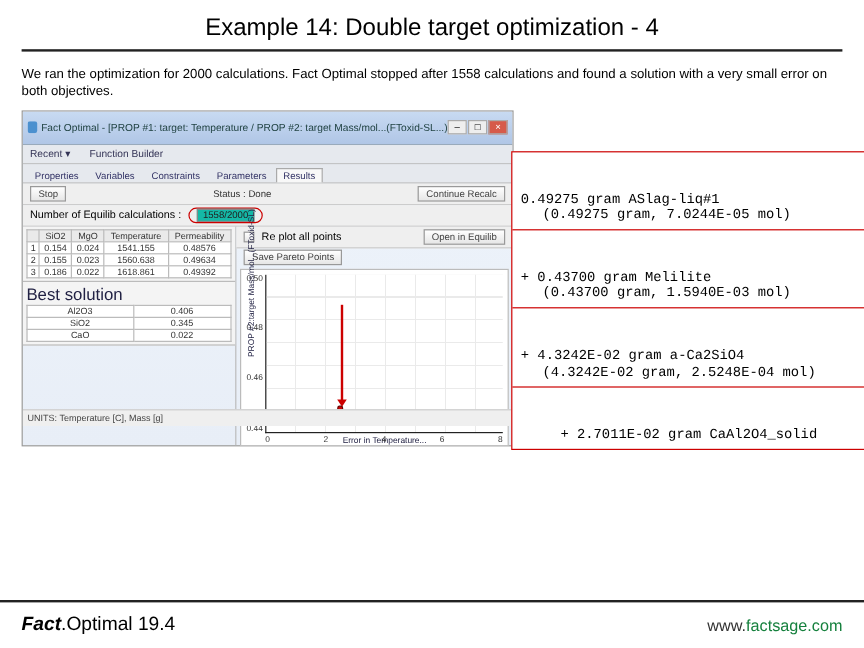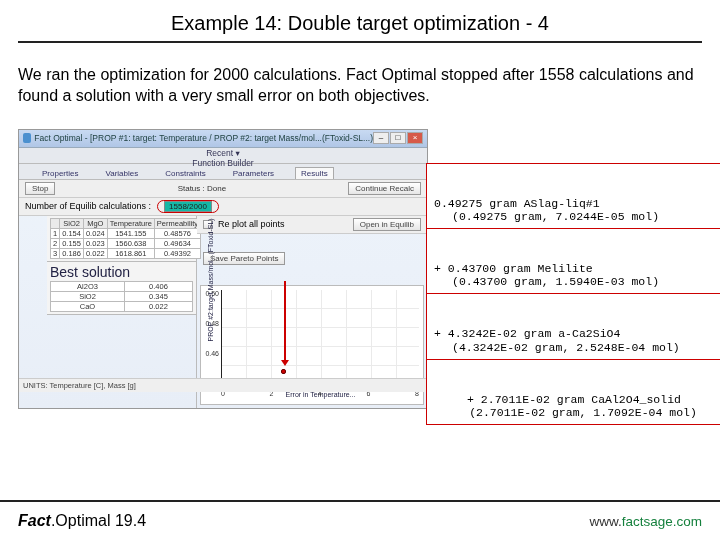--- a/index.html
+++ b/index.html
@@ -1,56 +1,56 @@
 <!DOCTYPE html>
 <html><head>
 <meta charset="utf-8">
 <style>
   * { box-sizing: border-box; margin: 0; padding: 0; }
   body { width: 720px; height: 540px; font-family: Arial, sans-serif; background: #fff; position: relative; }
   .slide { width: 100%; height: 100%; position: relative; padding: 12px 18px 0 18px; }
-  .title { text-align: center; font-size: 20px; padding-bottom: 6px; border-bottom: 2px solid #222; margin-bottom: 22px; }
-  .body-text { font-size: 16px; line-height: 1.3; margin-bottom: 22px; }
+  .title { text-align: center; font-size: 20px; padding-bottom: 6px; border-bottom: 2px solid #222; margin-bottom: 12px; }
+  .body-text { font-size: 11px; line-height: 1.3; margin-bottom: 8px; }
   .content-area { position: relative; height: 310px; }
 
   .app-window {
     position: absolute; left: 0; top: 0;
     width: 410px; height: 280px;
     border: 1px solid #999;
     background: linear-gradient(#eef4fb,#e8eef7);
     font-size: 9px;
     overflow: hidden;
   }
   .app-titlebar {
-    height: 18px; background: linear-gradient(#c8daf2,#b0c6e6);
+    height: 28px; background: linear-gradient(#c8daf2,#b0c6e6);
     border-bottom: 1px solid #9ab; display: flex; align-items: center;
     padding: 0 4px; justify-content: space-between;
   }
   .app-titlebar-left { display:flex; align-items:center; gap:3px; font-size: 8.5px; color:#244; white-space:nowrap; overflow:hidden;}
   .app-titlebar-right { display:flex; gap:1px;}
   .tb-btn { width:16px; height:12px; background:#eee; border:1px solid #aaa; font-size:8px; text-align:center; line-height:10px;}
   .tb-close { background:#d65a4a; color:#fff;}
-  .app-menubar { height: 16px; background:#e6e9ee; border-bottom:1px solid #bbb; display:flex; align-items:center; gap:0; padding:0 6px; font-size:8.5px; color:#335;flex-direction:column;}
+  .app-menubar { height: 16px; background:#e6e9ee; border-bottom:1px solid #bbb; display:flex; align-items:center; gap:16px; padding:0 6px; font-size:8.5px; color:#335;}
   .tabs { height:16px; display:flex; align-items:flex-end; padding:0 4px; background:#e6e9ee; border-bottom:1px solid #bbb;}
-  .tab { padding:1px 5px; font-size:8px; color:#336; border:1px solid transparent; border-bottom:none; margin-right:2px;margin-left:13px;}
+  .tab { padding:1px 5px; font-size:8px; color:#336; border:1px solid transparent; border-bottom:none; margin-right:2px;}
   .tab.active { background:#f8f8f8; border-color:#aaa;}
   .status-row { height:18px; display:flex; justify-content:space-between; align-items:center; padding:0 6px; background:#efefef; border-bottom:1px solid #ccc;}
   .btn { border:1px solid #999; background:linear-gradient(#fff,#e6e6e6); padding:1px 6px; font-size:8px; color:#444;}
   .status-mid { font-size:8px; color:#333;}
   .calc-row { height:18px; display:flex; align-items:center; padding:0 6px; background:#efefef; border-bottom:1px solid #ccc; gap:6px;}
   .calc-val { border:1px solid #888; background:#14b8a6; padding:0 4px; font-size:8px; color:#222;}
   .red-ellipse { border:1.5px solid #c00; border-radius:9px; padding:0 6px 1px 6px; display:inline-block;}
   .app-body { display:flex; height: calc(100% - 86px);}
   .left-col { width: 178px; border-right:1px solid #bbb; display:flex; flex-direction:column;}
-  .tbl-block { border-bottom:1px solid #bbb; padding:2px 3px; background:#f4f4f4;margin-left:28px;}
+  .tbl-block { border-bottom:1px solid #bbb; padding:2px 3px; background:#f4f4f4;}
   .mini-tbl { font-size:7.5px; border-collapse:collapse; width:100%;}
   .mini-tbl td, .mini-tbl th { border:1px solid #bbb; padding:0 2px; background:#fff; text-align:center; color:#333;}
   .mini-tbl th { background:#eaeaea; font-weight:normal;}
   .mini-hdr { font-size:14px; color:#224; margin-bottom:1px;}
-  .right-col { flex:1; display:flex; flex-direction:column;gap:17px;}
+  .right-col { flex:1; display:flex; flex-direction:column;}
   .right-top { height:18px; border-bottom:1px solid #ccc; display:flex; align-items:center; gap:6px; padding:0 6px; background:#efefef;}
   .chart { flex:1; background:#fff; position:relative; margin:3px; border:1px solid #bbb;}
   .chart-axis-y { position:absolute; left:2px; top:4px; bottom:16px; width:16px; display:flex; flex-direction:column; justify-content:space-between; font-size:7px; color:#333; text-align:right;}
   .chart-axis-x { position:absolute; left:20px; right:4px; bottom:2px; height:12px; display:flex; justify-content:space-between; font-size:7px; color:#333;}
   .chart-plot { position:absolute; left:20px; right:4px; top:4px; bottom:16px; border-left:1px solid #222; border-bottom:1px solid #222;}
   .chart-plot::before { content:""; position:absolute; inset:0; background-image:
       repeating-linear-gradient(to right, rgba(0,0,0,0) 0 24px, #ccc 24px 25px),
       repeating-linear-gradient(to bottom, rgba(0,0,0,0) 0 18px, #ccc 18px 19px); opacity:.4;}
   .chart-point { position:absolute; width:5px; height:5px; background:#c00; border:1px solid #600; border-radius:2px;}
   .chart-arrow { position:absolute; left:62px; bottom:26px; width:1.5px; height:80px; background:#c00;}
@@ -229,21 +229,20 @@
       <div class="row">
         <span>+ 0.43700     gram  Melilite</span>
         <span class="sub">(0.43700 gram, 1.5940E-03 mol)</span>
       </div>
       <div class="row">
         <span>+ 4.3242E-02 gram  a-Ca2SiO4</span>
         <span class="sub">(4.3242E-02 gram, 2.5248E-04 mol)</span>
       </div>
       <div class="row">
         <span>+ 2.7011E-02 gram  CaAl2O4_solid</span>
-        <span class="sub">(2.7011E-02 gram, 1.7092E-04 mol)</span>
       </div>
     </div>
   </div>
 
   <div class="footer-bar">
     <div class="optimal">
       <span class="factit">Fact</span><span class="rest">.Optimal</span><span class="rest">  19.4</span>
     </div>
     <div class="url">
       <span>www.</span><span class="url-link">factsage.com</span>

